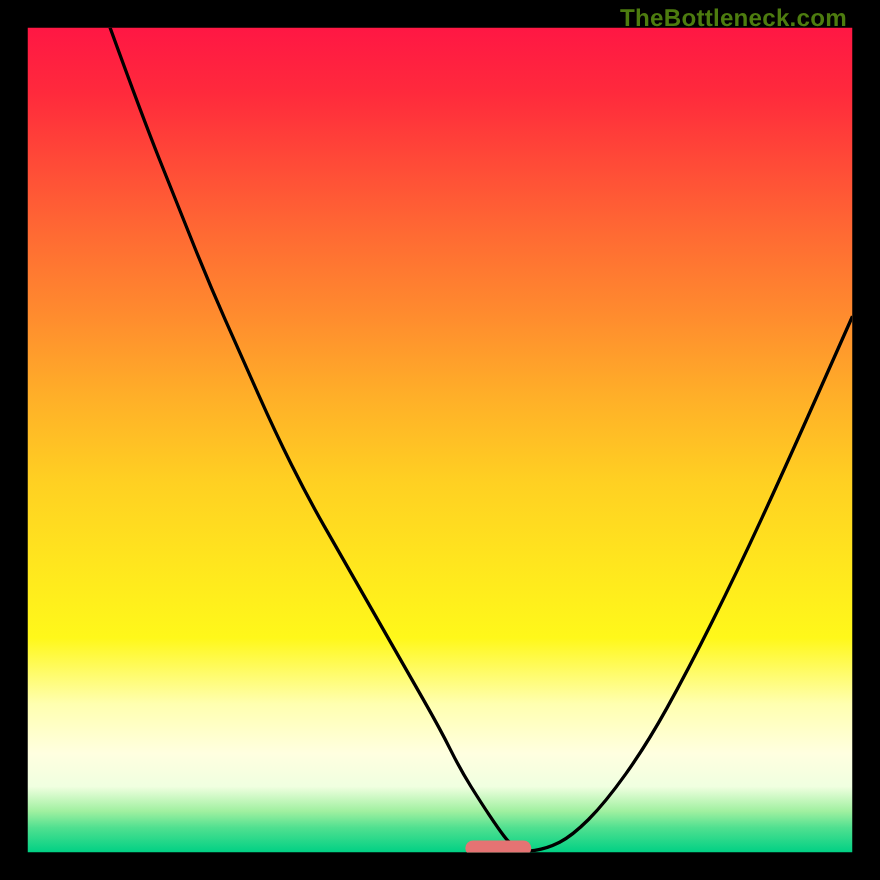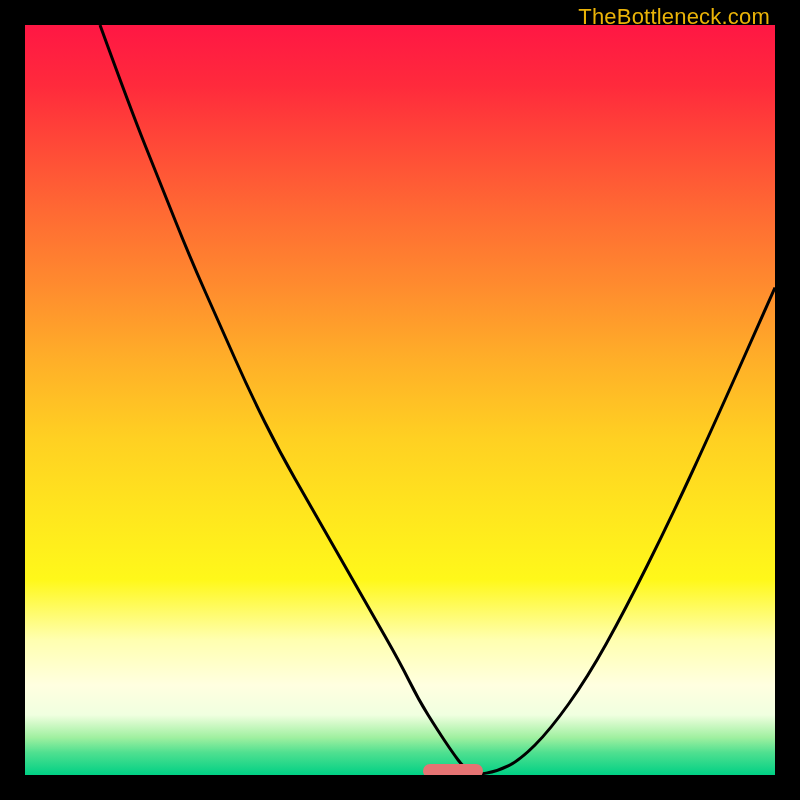--- a/index.html
+++ b/index.html
@@ -47,24 +47,24 @@
       #f0ffe0 92%,
       #a0f0a0 95%,
       #50e090 97%,
       #00d084 100%
     );
   }
   .watermark {
     position: absolute;
     top: 4px;
     right: 30px;
-    color: #eab308;
+    color: #4d7c0f;
     font-size: 22px;
     letter-spacing: 0.2px;
-    font-weight: 400;
+    font-weight: 700;
   }
   .curve-svg {
     position: absolute;
     left: 0;
     top: 0;
     width: 750px;
     height: 750px;
   }
   .marker-pill {
     position: absolute;

